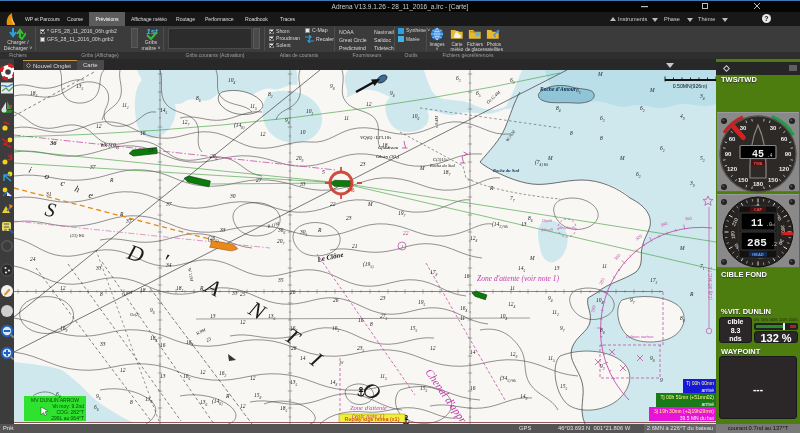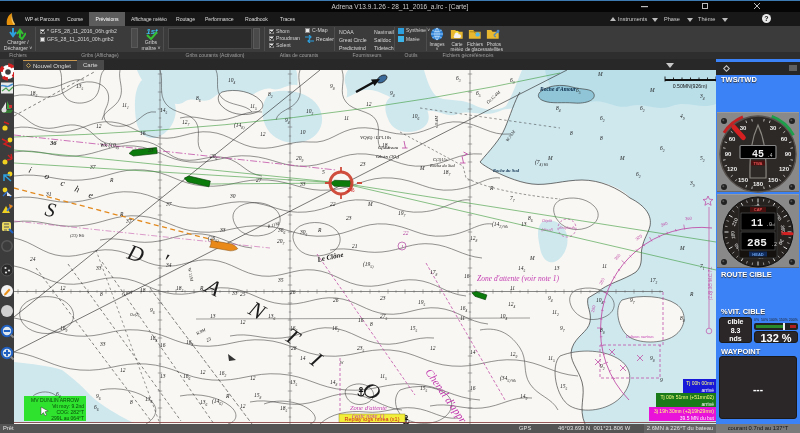--- a/index.html
+++ b/index.html
@@ -22,21 +22,21 @@
 #grouplabels{left:0;top:52px;width:800px;height:7px;background:#2e2e2e;color:#9f9f9f;font-size:5px;}
 .glab{position:absolute;top:0;height:7px;line-height:7px;text-align:center;}
 
 #doctabs{left:14px;top:59px;width:702px;height:11px;background:#282828;}
 .dtab{position:absolute;top:1px;height:10px;line-height:10px;font-size:6px;color:#ddd;padding:0 6px;}
 
 #leftbar{left:0;top:59px;width:14px;height:365px;background:#3c3c3c;}
 
 #statusbar{left:0;top:424px;width:800px;height:9px;background:#545454;color:#e3e3e3;font-size:5.8px;line-height:9px;}
 
-#panel{left:716px;top:59px;width:84px;height:365px;background:#3b82f6;}
+#panel{left:716px;top:59px;width:84px;height:365px;background:#4d7c0f;}
 #paneltop{position:absolute;left:0;top:3px;width:84px;height:13px;background:#262626;}
 .phead{position:absolute;left:5px;color:#fff;font-weight:bold;font-size:7.5px;text-shadow:0 1px 1px #333;}
 .pbox{position:absolute;left:3px;width:78px;background:#2b2728;border:1px solid #1a1a1a;border-radius:3px;color:#fff;text-align:center;}
 .pbig{font-size:12.8px;font-weight:bold;line-height:11.5px;letter-spacing:-0.2px;}
 .gaugepanel{position:absolute;left:1px;width:82px;background:#898989;border-top:1px solid #9a9a9a;border-bottom:1px solid #6a6a6a;}
 </style></head>
 <body>
 <div id="app">
   <div class="abs" id="topline"></div>
   <div class="abs" id="titlebar">Adrena V13.9.1.26 - 28_11_2016_a.lrc - [Carte]</div>
@@ -975,22 +975,22 @@
 <text x="54" y="31" font-size="3.5" fill="#999">nd</text>
 <rect x="24" y="37" width="34" height="18" fill="#000" stroke="#555" stroke-width="0.7"></rect>
 <text x="40" y="51" font-size="11" fill="#f0f0f0" text-anchor="middle" font-family="Liberation Mono" font-weight="bold">285</text>
 <text x="54" y="51" font-size="5" fill="#ccc" font-family="Liberation Mono">.2</text>
 <rect x="33" y="12" width="16" height="5" fill="#4a1010"></rect>
 <text x="41" y="16.2" font-size="4" fill="#e05050" text-anchor="middle" font-weight="bold">CAP</text>
 <rect x="32" y="56.5" width="18" height="5" fill="#102a5a"></rect>
 <text x="41" y="60.7" font-size="4" fill="#6aa0e8" text-anchor="middle" font-weight="bold">HEAD</text>
         </svg>
     </div>
-    <div class="phead" style="top:211px;">ROUTE CIBLE</div>
-    <div class="phead" style="top:248px;">%VIT. CIBLE</div>
+    <div class="phead" style="top:211px;">CIBLE FOND</div>
+    <div class="phead" style="top:248px;">%VIT. DUNLIN</div>
     <div class="pbox" style="top:258px;width:33px;height:26px;font-size:7px;line-height:8.5px;"><b>cible<br>8.3<br>nds</b></div>
     <div class="abs" style="left:38px;top:259px;width:44px;height:4px;color:#222;font-size:3.5px;">0% &nbsp;50% 100% 150% 200%</div>
     <div class="abs" style="left:38px;top:264px;width:44px;height:7px;background:#222;border-radius:2px;">
       <div class="abs" style="left:2px;top:2px;width:28px;height:3px;background:#2a8a2a;"></div>
       <div class="abs" style="left:36px;top:2px;width:6px;height:3px;background:#b02020;"></div>
       <div class="abs" style="left:29px;top:0px;width:2px;height:7px;background:#eee;"></div>
     </div>
     <div class="pbox" style="left:38px;top:272px;width:44px;height:12px;font-size:11px;font-weight:bold;line-height:12px;">132 %</div>
     <div class="phead" style="top:288px;">WAYPOINT</div>
     <div class="pbox" style="top:297px;height:63px;font-size:10px;font-weight:bold;">

